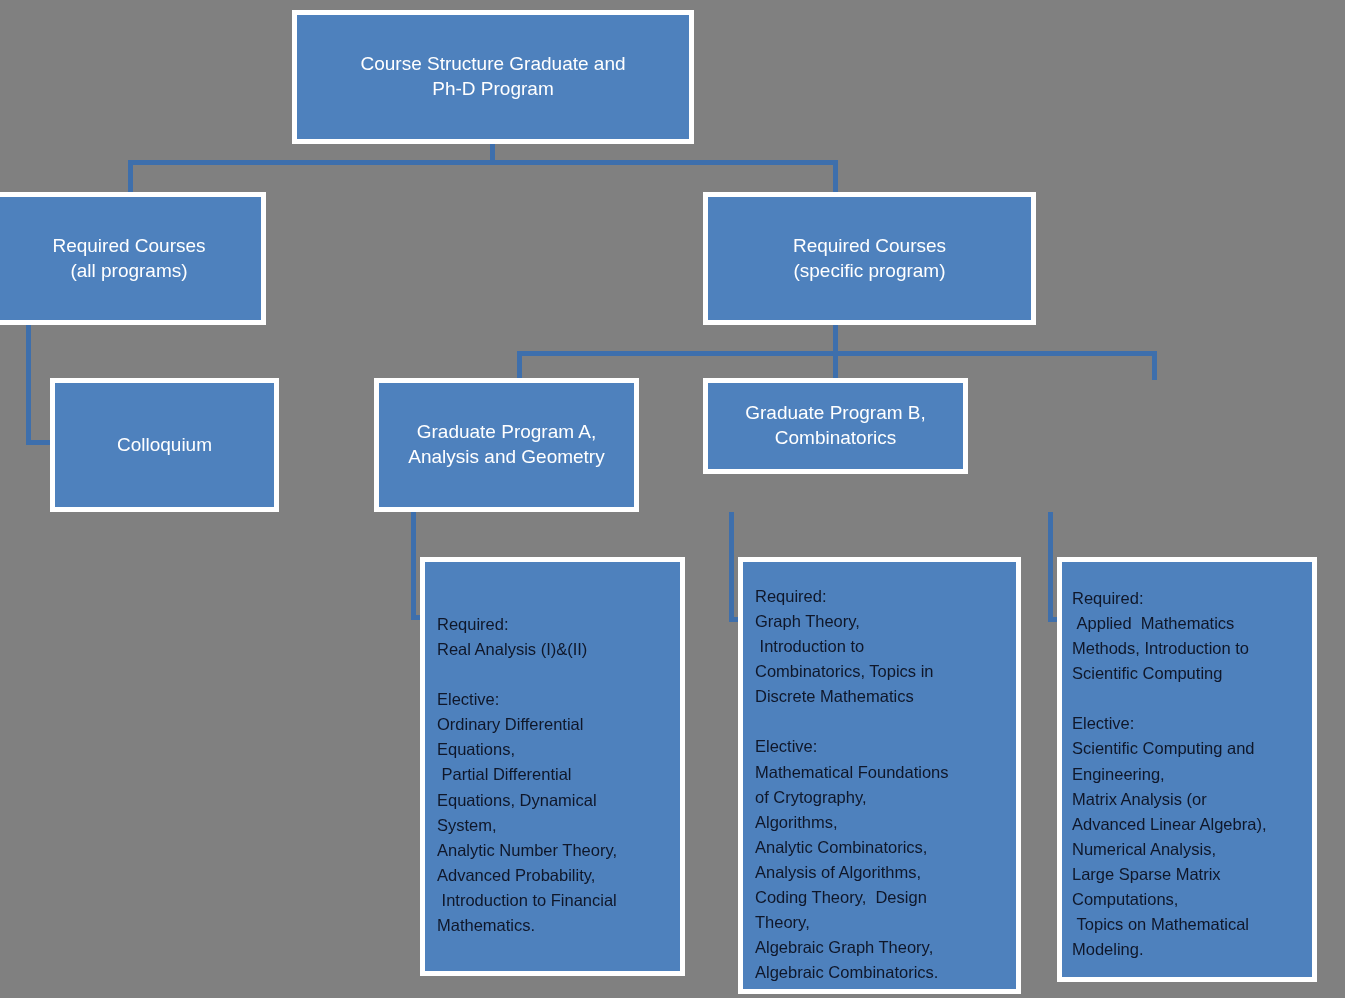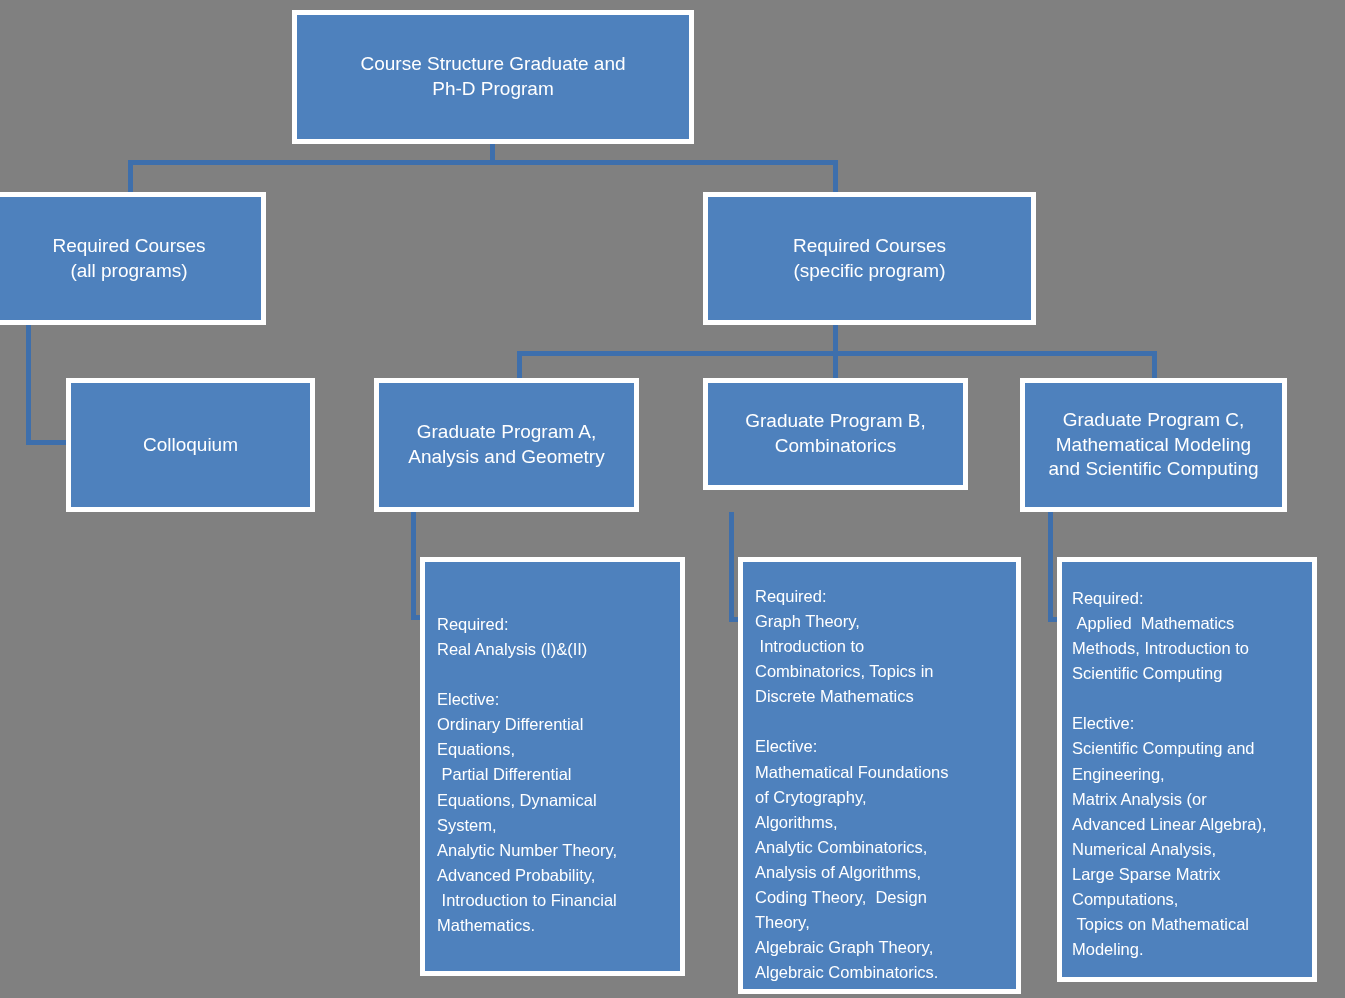--- a/index.html
+++ b/index.html
@@ -41,32 +41,32 @@
   }
   .connector {
     position: absolute;
     background: #3E6FAC;
   }
   
   #root-node       { left: 292px;  top: 10px;  width: 402px; height: 134px; }
   #credits-node    { left: 949px;  top: 3px;   width: 394px; height: 131px; font-size: 16.5px; padding: 24px 0 0 22px; }
   #req-all-node    { left: -8px;   top: 192px; width: 274px; height: 133px; }
   #req-spec-node   { left: 703px;  top: 192px; width: 333px; height: 133px; }
-  #colloquium-node { left: 66px;   top: 378px; width: 249px; height: 134px; }
+  #colloquium-node { left: 50px;   top: 378px; width: 229px; height: 134px; }
   #prog-a-node     { left: 374px;  top: 378px; width: 265px; height: 134px; }
-  #prog-b-node     { left: 703px;  top: 378px; width: 265px; height: 112px; }
+  #prog-b-node     { left: 703px;  top: 378px; width: 265px; height: 96px; }
   #prog-c-node     { left: 1020px; top: 378px; width: 267px; height: 134px; }
   #detail-a-node   { left: 420px;  top: 557px; width: 265px; height: 419px; padding: 50px 10px 10px 12px; }
   #detail-b-node   { left: 738px;  top: 557px; width: 283px; height: 437px; padding: 22px 10px 10px 12px; }
   #detail-c-node   { left: 1057px; top: 557px; width: 260px; height: 425px; padding: 24px 10px 10px 10px; }
 
   .detail-text {
     font-size: 16.5px;
     line-height: 1.52;
-    color: #ffffff;
+    color: #0f172a;
     white-space: pre-wrap;
     text-align: left;
   }
 </style>
 </head>
 <body>
 
 <div id="canvas">
 
   <div class="connector" style="left:490px; top:144px; width:5px; height:20px;"></div>
@@ -106,23 +106,20 @@
 (specific program)</div>
 
   <div class="node" id="colloquium-node">Colloquium</div>
 
   <div class="node" id="prog-a-node">Graduate Program A,
 Analysis and Geometry</div>
 
   <div class="node" id="prog-b-node">Graduate Program B,
 Combinatorics</div>
 
-  <div class="node" id="prog-c-node">Graduate Program C,
-Mathematical Modeling
-and Scientific Computing</div>
 
   <div class="node left-text detail-text" id="detail-a-node">Required:
 Real Analysis (I)&amp;(II)
 
 Elective:
 Ordinary Differential
 Equations,
  Partial Differential
 Equations, Dynamical
 System,

